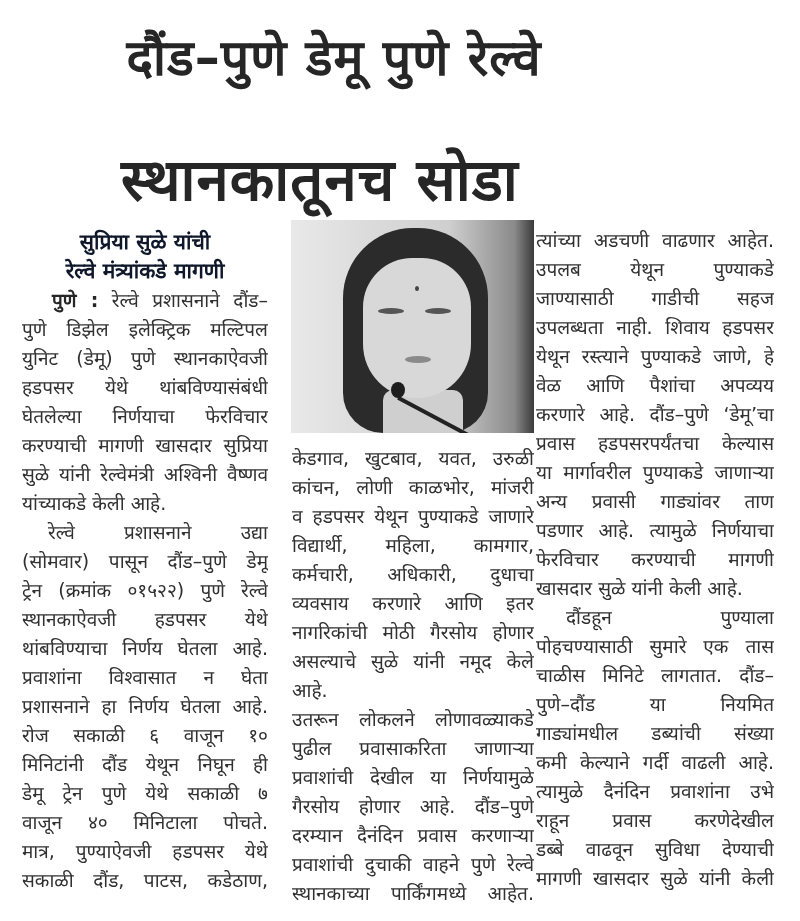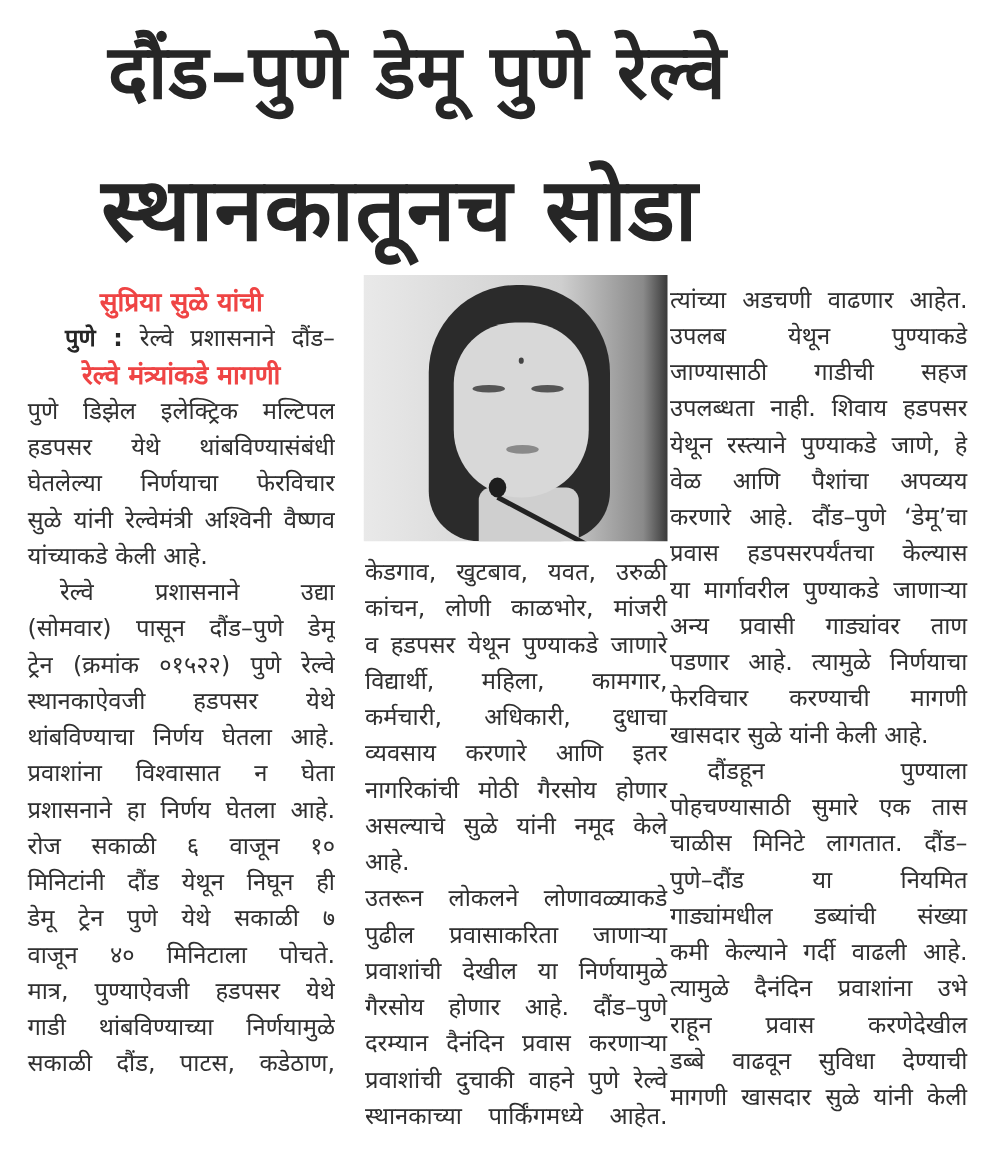--- a/index.html
+++ b/index.html
@@ -4,34 +4,34 @@
 <style>
   html, body { margin: 0; padding: 0; background: #ffffff; }
   body {
     width: 800px; height: 921px; overflow: hidden; position: relative;
     font-family: "DejaVu Sans", sans-serif; color: #2a2a2a;
   }
   .headline {
     position: absolute; left: 0; top: 0; width: 800px; text-align: center;
     font-family: "DejaVu Sans", sans-serif; font-weight: bold; color: #262626;
   }
-  .headline .h1 { position: absolute; left: 0; width: 668px; top: 8px; font-size: 60px; line-height: 100px; letter-spacing: 1px; }
-  .headline .h2 { position: absolute; left: 0; width: 640px; top: 118px; font-size: 70px; line-height: 100px; letter-spacing: 1px; }
+  .headline .h1 { position: absolute; left: 0; width: 668px; top: 8px; font-size: 50px; line-height: 100px; letter-spacing: 1px; }
+  .headline .h2 { position: absolute; left: 0; width: 640px; top: 130px; font-size: 58px; line-height: 100px; letter-spacing: 1px; }
 
   .col { position: absolute; font-size: 19px; line-height: 29px; color: #303030; }
   .col1 { left: 22px; top: 228px; width: 246px; }
   .col2 { left: 292px; top: 444px; width: 242px; }
   .col3 { left: 536px; top: 226px; width: 238px; overflow: hidden; }
 
   .line { display: block; white-space: nowrap; text-align: justify; text-align-last: justify; overflow: hidden; }
   .line.last { text-align-last: left; }
   .line.indent { padding-left: 30px; }
   .line.indent-small { padding-left: 26px; }
 
-  .subhead { font-weight: bold; font-size: 21px; line-height: 29px; text-align: center; text-align-last: center; color: #ef4444; }
+  .subhead { font-weight: bold; font-size: 21px; line-height: 29px; text-align: center; text-align-last: center; color: #0f172a; }
   .dateline { font-weight: bold; color: #262626; }
 
   .photo {
     position: absolute; left: 291px; top: 220px; width: 243px; height: 213px;
     background: linear-gradient(90deg, #e9e9e9 0%, #dcdcdc 30%, #cfcfcf 65%, #8a8a8a 92%, #3a3a3a 100%);
     overflow: hidden;
   }
   .photo .hair {
     position: absolute; left: 52px; top: 8px; width: 145px; height: 205px;
     background: #2b2b2b; border-radius: 70px 70px 40px 40px;
@@ -55,40 +55,41 @@
 </head>
 <body>
 
 <div class="headline">
   <div class="h1">दौंड–पुणे डेमू पुणे रेल्वे</div>
   <div class="h2">स्थानकातूनच सोडा</div>
 </div>
 
 <div class="col col1">
   <span class="line subhead">सुप्रिया सुळे यांची</span>
+  <span class="line subhead">रेल्वे मंत्र्यांकडे मागणी</span>
   <span class="line indent"><span class="dateline">पुणे :</span> <span>रेल्वे प्रशासनाने दौंड–</span></span>
-  <span class="line subhead">रेल्वे मंत्र्यांकडे मागणी</span>
   <span class="line">पुणे डिझेल इलेक्ट्रिक मल्टिपल</span>
+  <span class="line">युनिट (डेमू) पुणे स्थानकाऐवजी</span>
   <span class="line">हडपसर येथे थांबविण्यासंबंधी</span>
   <span class="line">घेतलेल्या निर्णयाचा फेरविचार</span>
+  <span class="line">करण्याची मागणी खासदार सुप्रिया</span>
   <span class="line">सुळे यांनी रेल्वेमंत्री अश्विनी वैष्णव</span>
   <span class="line last">यांच्याकडे केली आहे.</span>
   <span class="line indent-small">रेल्वे प्रशासनाने उद्या</span>
   <span class="line">(सोमवार) पासून दौंड–पुणे डेमू</span>
   <span class="line">ट्रेन (क्रमांक ०१५२२) पुणे रेल्वे</span>
   <span class="line">स्थानकाऐवजी हडपसर येथे</span>
   <span class="line">थांबविण्याचा निर्णय घेतला आहे.</span>
   <span class="line">प्रवाशांना विश्वासात न घेता</span>
   <span class="line">प्रशासनाने हा निर्णय घेतला आहे.</span>
   <span class="line">रोज सकाळी ६ वाजून १०</span>
   <span class="line">मिनिटांनी दौंड येथून निघून ही</span>
   <span class="line">डेमू ट्रेन पुणे येथे सकाळी ७</span>
   <span class="line">वाजून ४० मिनिटाला पोचते.</span>
   <span class="line">मात्र, पुण्याऐवजी हडपसर येथे</span>
-  <span class="line">गाडी थांबविण्याच्या निर्णयामुळे</span>
   <span class="line">सकाळी दौंड, पाटस, कडेठाण,</span>
 </div>
 
 <div class="photo">
   <div class="hair"></div>
   <div class="neck"></div>
   <div class="face"></div>
   <div class="bindi"></div>
   <div class="eye l"></div>
   <div class="eye r"></div>

